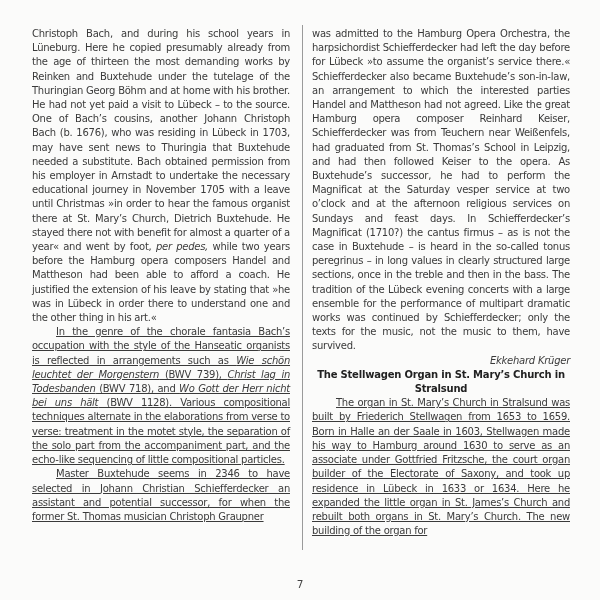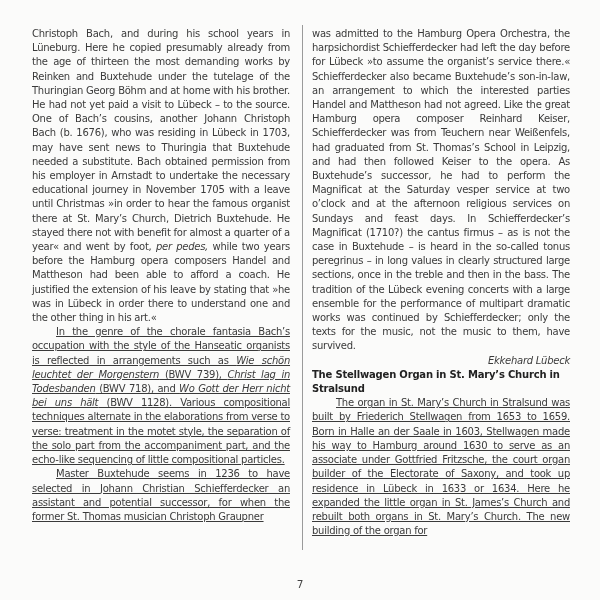--- a/index.html
+++ b/index.html
@@ -22,38 +22,38 @@
   .col p.indent { text-indent:24px;text-decoration:underline; }
   #left { left:32px; }
   #right { left:312px; width:258px; }
   .rule {
     position:absolute; left:302px; top:25px; width:1px; height:525px;
     background:#9a9a9a;
   }
   .author { text-align:right; font-style:italic; margin:0; }
   .heading {
     font-weight:bold; color:#222; margin:14px 0 0 0;
-    text-align:left; letter-spacing:-0.2px;
+    text-align:center; letter-spacing:-0.2px;
   }
   .pagenum {
     position:absolute; top:578px; left:0; width:600px; text-align:center;
     font-size:10.5px; color:#444;
   }
 </style>
 </head>
 <body>
 
 <div id="left" class="col">
   <p id="lp0"><span>Christoph Bach, and during his school years in Lüneburg. Here he copied presumably already from the age of thirteen the most demanding works by Reinken and Buxtehude under the tutelage of the Thuringian Georg Böhm and at home with his brother. He had not yet paid a visit to Lübeck – to the source. One of Bach’s cousins, another Johann Christoph Bach (b. 1676), who was residing in Lübeck in 1703, may have sent news to Thuringia that Buxtehude needed a substitute. Bach obtained permission from his employer in Arnstadt to undertake the necessary educational journey in November 1705 with a leave until Christmas »in order to hear the famous organist there at St. Mary’s Church, Dietrich Buxtehude. He stayed there not with benefit for almost a quarter of a year« and went by foot, </span><em>per pedes,</em><span> while two years before the Hamburg opera composers Handel and Mattheson had been able to afford a coach. He justified the extension of his leave by stating that »he was in Lübeck in order there to understand one and the other thing in his art.«</span></p>
   <p id="lp1" class="indent"><span>In the genre of the chorale fantasia Bach’s occupation with the style of the Hanseatic organists is reflected in arrangements such as </span><em>Wie schön leuchtet der Morgenstern</em><span> (BWV 739), </span><em>Christ lag in Todesbanden</em><span> (BWV 718), and </span><em>Wo Gott der Herr nicht bei uns hält</em><span> (BWV 1128). Various compositional techniques alternate in the elaborations from verse to verse: treatment in the motet style, the separation of the solo part from the accompaniment part, and the echo-like sequencing of little compositional particles.</span></p>
-  <p id="lp2" class="indent"><span>Master Buxtehude seems in 1236 to have selected in Johann Christian Schiefferdecker an assistant and potential successor, for when the former St. Thomas musician Christoph Graupner</span></p>
+  <p id="lp2" class="indent"><span>Master Buxtehude seems in 2346 to have selected in Johann Christian Schiefferdecker an assistant and potential successor, for when the former St. Thomas musician Christoph Graupner</span></p>
 </div>
 
 <div class="rule"></div>
 
 <div id="right" class="col">
   <p id="rp0"><span>was admitted to the Hamburg Opera Orchestra, the harpsichordist Schiefferdecker had left the day before for Lübeck »to assume the organist’s service there.« Schiefferdecker also became Bux­tehude’s son-in-law, an arrangement to which the interested parties Handel and Mattheson had not agreed. Like the great Hamburg opera composer Reinhard Keiser, Schiefferdecker was from Teuchern near Weißenfels, had graduated from St. Thomas’s School in Leipzig, and had then followed Keiser to the opera. As Buxtehude’s successor, he had to perform the Magnificat at the Saturday vesper service at two o’clock and at the afternoon religious services on Sundays and feast days. In Schiefferdecker’s Magnificat (1710?) the cantus firmus – as is not the case in Buxtehude – is heard in the so-called tonus peregrinus – in long values in clearly structured large sections, once in the treble and then in the bass. The tradition of the Lübeck evening concerts with a large ensemble for the perform­ance of multipart dramatic works was continued by Schiefferdecker; only the texts for the music, not the music to them, have survived.</span></p>
-  <p class="author">Ekkehard Lübeck</p>
+  <p class="author">Ekkehard Krüger</p>
   <p class="heading">The Stellwagen Organ in St. Mary’s Church in Stralsund</p>
   <p id="rs0" class="indent"><span>The organ in St. Mary’s Church in Stralsund was built by Friederich Stellwagen from 1653 to 1659. Born in Halle an der Saale in 1603, Stellwa­gen made his way to Hamburg around 1630 to serve as an associate under Gottfried Fritzsche, the court organ builder of the Electorate of Saxony, and took up residence in Lübeck in 1633 or 1634. Here he expanded the little organ in St. James’s Church and rebuilt both organs in St. Mary’s Church. The new building of the organ for</span></p>
 </div>
 
 <div class="pagenum">7</div>
 
 </body></html>

